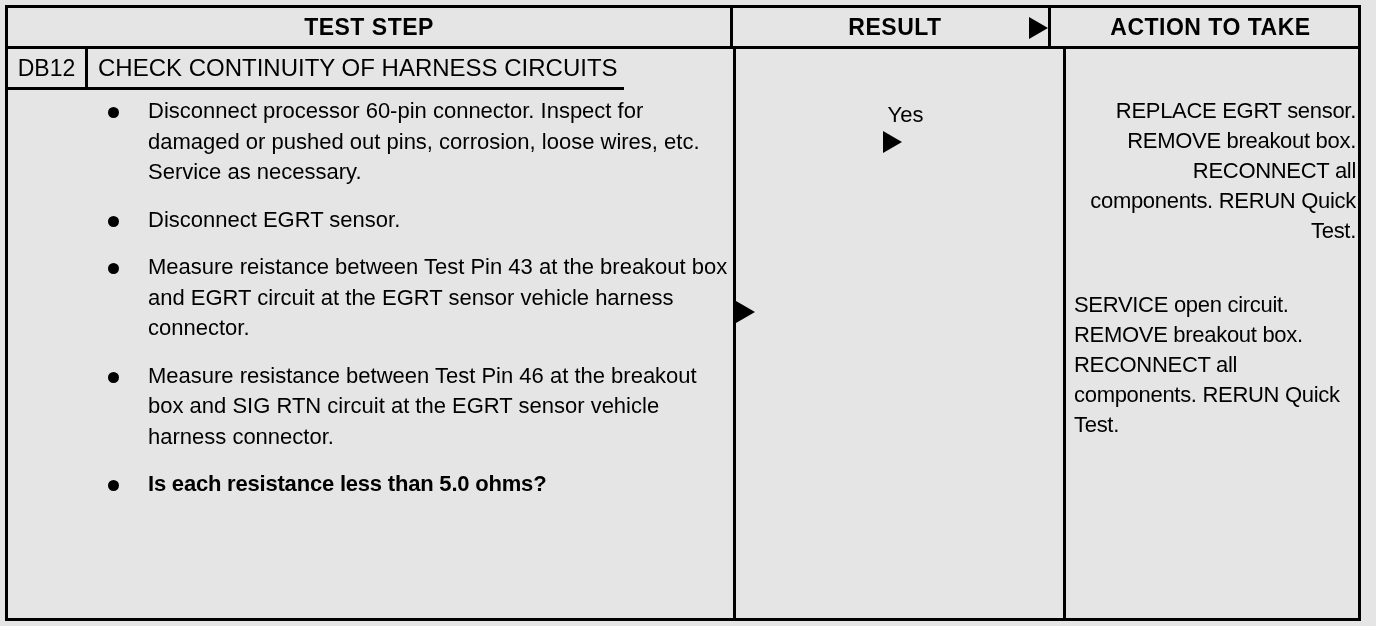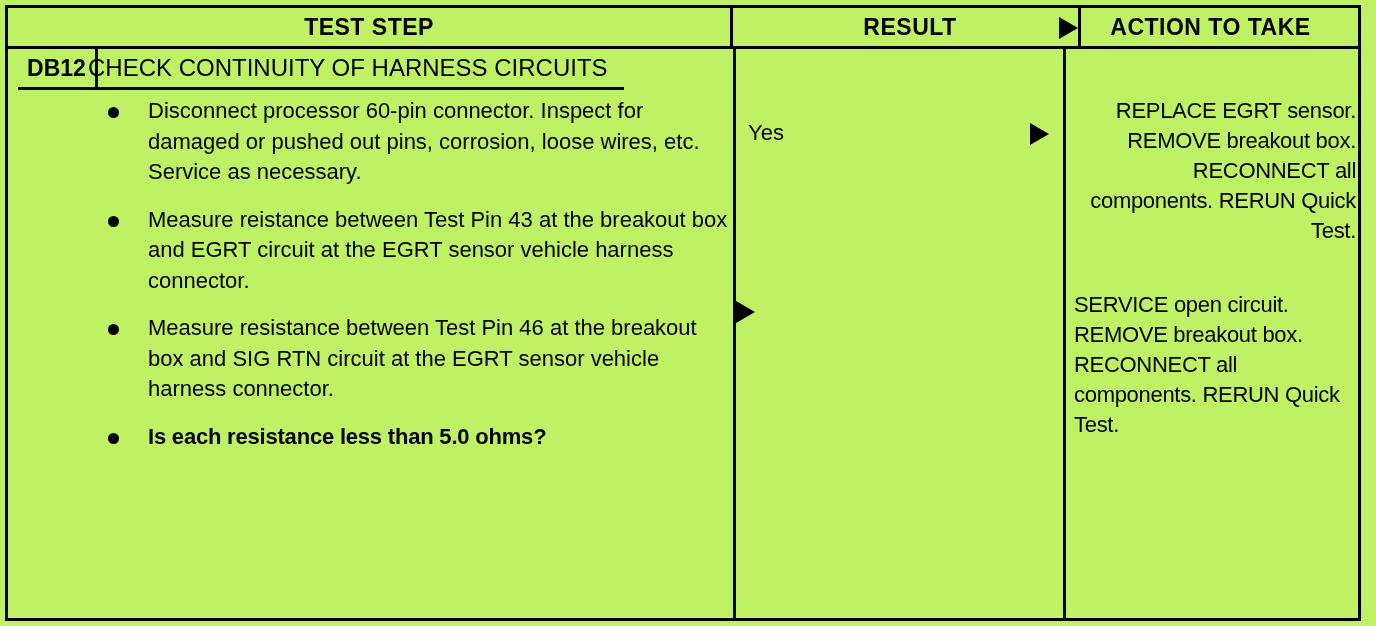--- a/index.html
+++ b/index.html
@@ -12,21 +12,21 @@
     height: 626px;
     font-family: "Liberation Sans", sans-serif;
     color: #000000;
     overflow: hidden;
   }
 
   .page {
     position: relative;
     width: 1376px;
     height: 626px;
-    background: #bef264;
+    background: #e5e5e5;
   }
 
   
   .table {
     position: absolute;
     left: 5px;
     top: 5px;
     width: 1356px;
     height: 616px;
     border: 3px solid #000;
@@ -55,21 +55,21 @@
     letter-spacing: 0.5px;
     box-sizing: border-box;
   }
   .hdr-teststep {
     left: 0;
     width: 725px;
     border-right: 3px solid #000;
   }
   .hdr-result {
     left: 725px;
-    width: 348px;
+    width: 318px;
     border-right: 3px solid #000;
     justify-content: flex-start;
     padding-left: 0;
   }
   .hdr-result .label {
     flex: 1;
     text-align: center;
     padding-left: 28px;
   }
   .hdr-action {
@@ -92,44 +92,45 @@
   .step-title-row {
     position: absolute;
     left: 0;
     top: 41px;
     width: 728px;
     height: 41px;
     box-sizing: border-box;
   }
   .step-code {
     position: absolute;
-    left: 10px;
+    left: 0;
     top: 0;
     width: 80px;
     height: 41px;
     border-right: 3px solid #000;
     border-bottom: 3px solid #000;
     box-sizing: border-box;
     display: flex;
     align-items: center;
     justify-content: center;
-    font-weight: bold;
+    font-weight: normal;
     font-size: 23px;
     letter-spacing: 0px;
   }
   .step-title {
     position: absolute;
     left: 80px;
     top: 0;
     width: 536px;
     height: 41px;
     border-bottom: 3px solid #000;
     box-sizing: border-box;
     display: flex;
     align-items: center;
+    padding-left: 10px;
     font-size: 24px;
     letter-spacing: 0px;
   }
 
   
   .steps {
     position: absolute;
     left: 80px;
     top: 88px;
     width: 640px;
@@ -165,21 +166,21 @@
     align-items: center;
     font-size: 22px;
   }
   .result-entry .rlabel {
     padding-left: 12px;
     flex: 1;
   }
   .result-entry .arrow-slot {
     padding-right: 14px;
   }
-  .r-yes { top: 110px; }
+  .r-yes { top: 94px; flex-direction: column; }
   .r-no  { top: 288px; }
 
   
   .action-entry {
     position: absolute;
     left: 1058px;
     width: 292px;
     font-size: 22px;
     line-height: 30px;
     padding-left: 7px;
@@ -232,20 +233,24 @@
       </div>
     </div>
 
     <div class="steps">
       <div class="step-item">
         <span class="bullet"></span>
         <span>Disconnect processor 60-pin connector. Inspect for damaged or pushed out pins, corrosion, loose wires, etc. Service as necessary.</span>
       </div>
       <div class="step-item">
         <span class="bullet"></span>
+        <span>Disconnect EGRT sensor.</span>
+      </div>
+      <div class="step-item">
+        <span class="bullet"></span>
         <span>Measure reistance between Test Pin 43 at the breakout box and EGRT circuit at the EGRT sensor vehicle harness connector.</span>
       </div>
       <div class="step-item">
         <span class="bullet"></span>
         <span>Measure resistance between Test Pin 46 at the breakout box and SIG RTN circuit at the EGRT sensor vehicle harness connector.</span>
       </div>
       <div class="step-item bold">
         <span class="bullet"></span>
         <span>Is each resistance less than 5.0 ohms?</span>
       </div>

